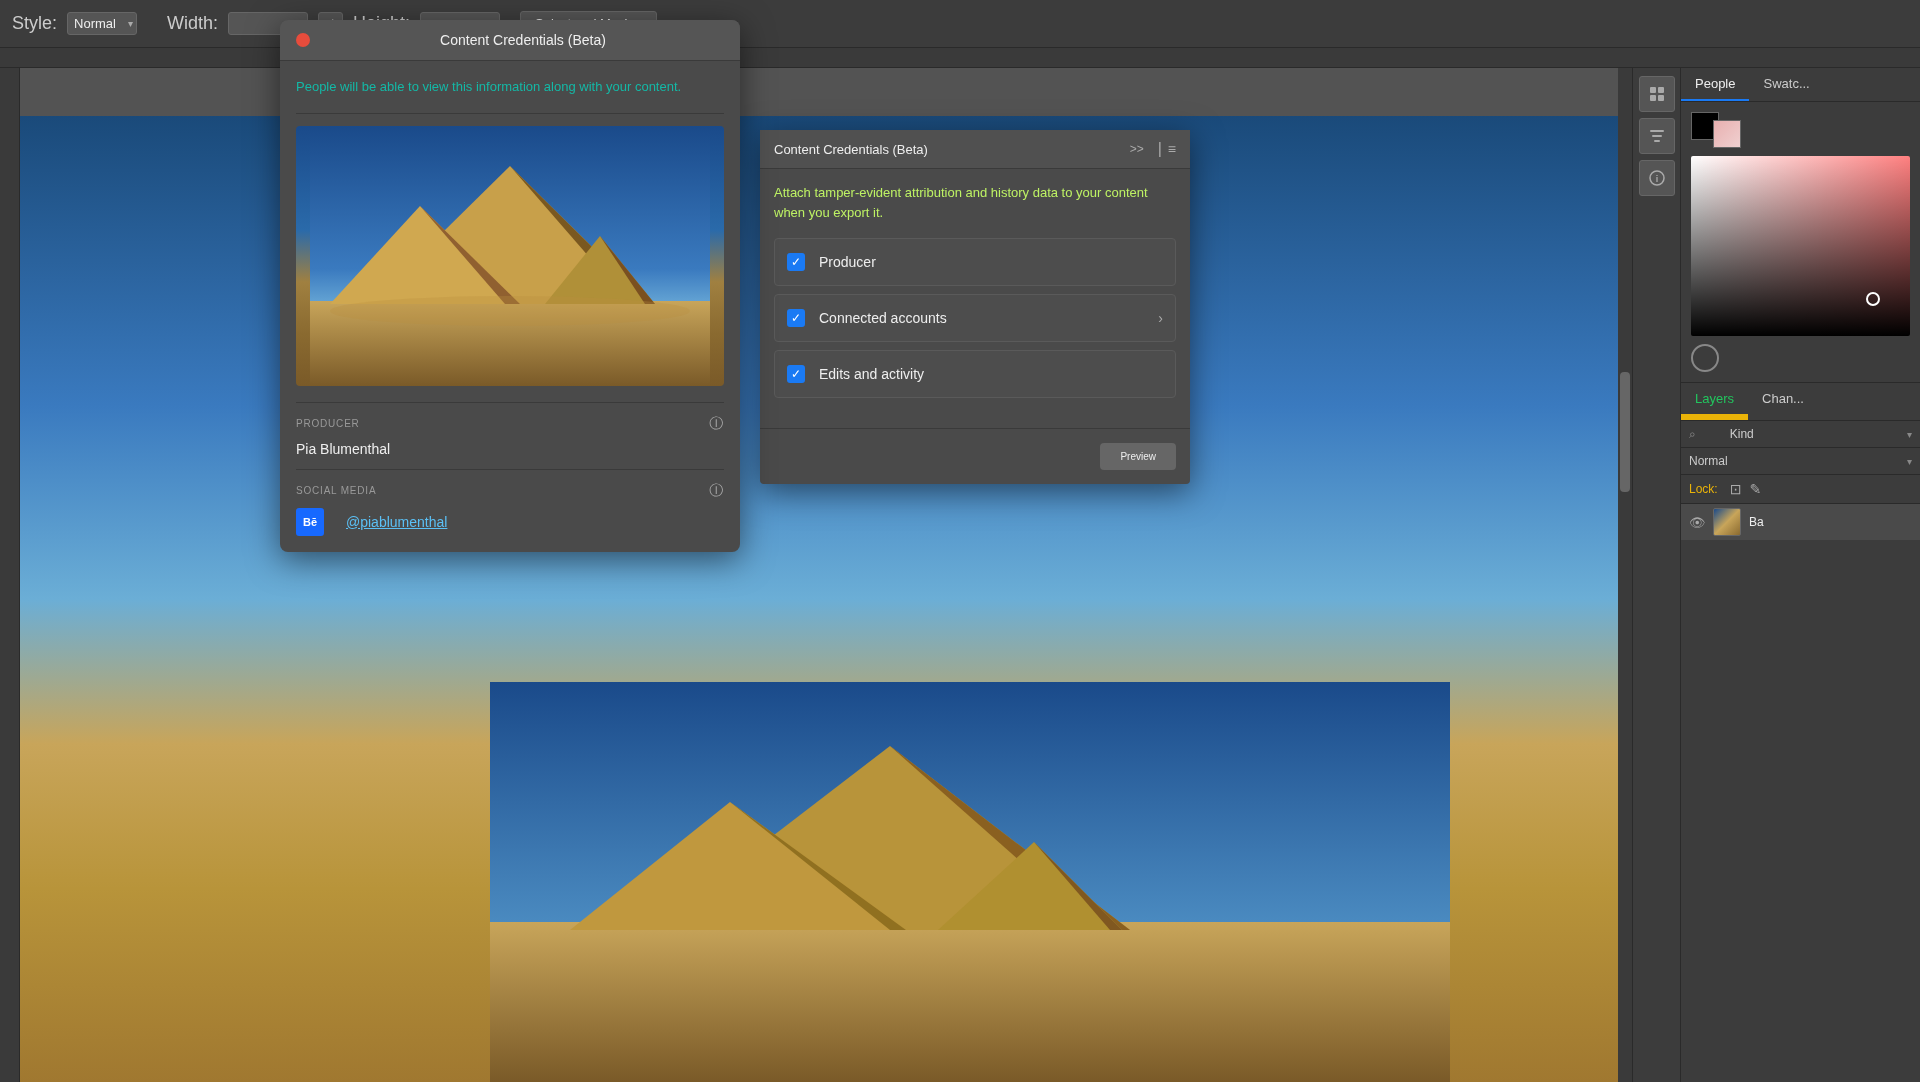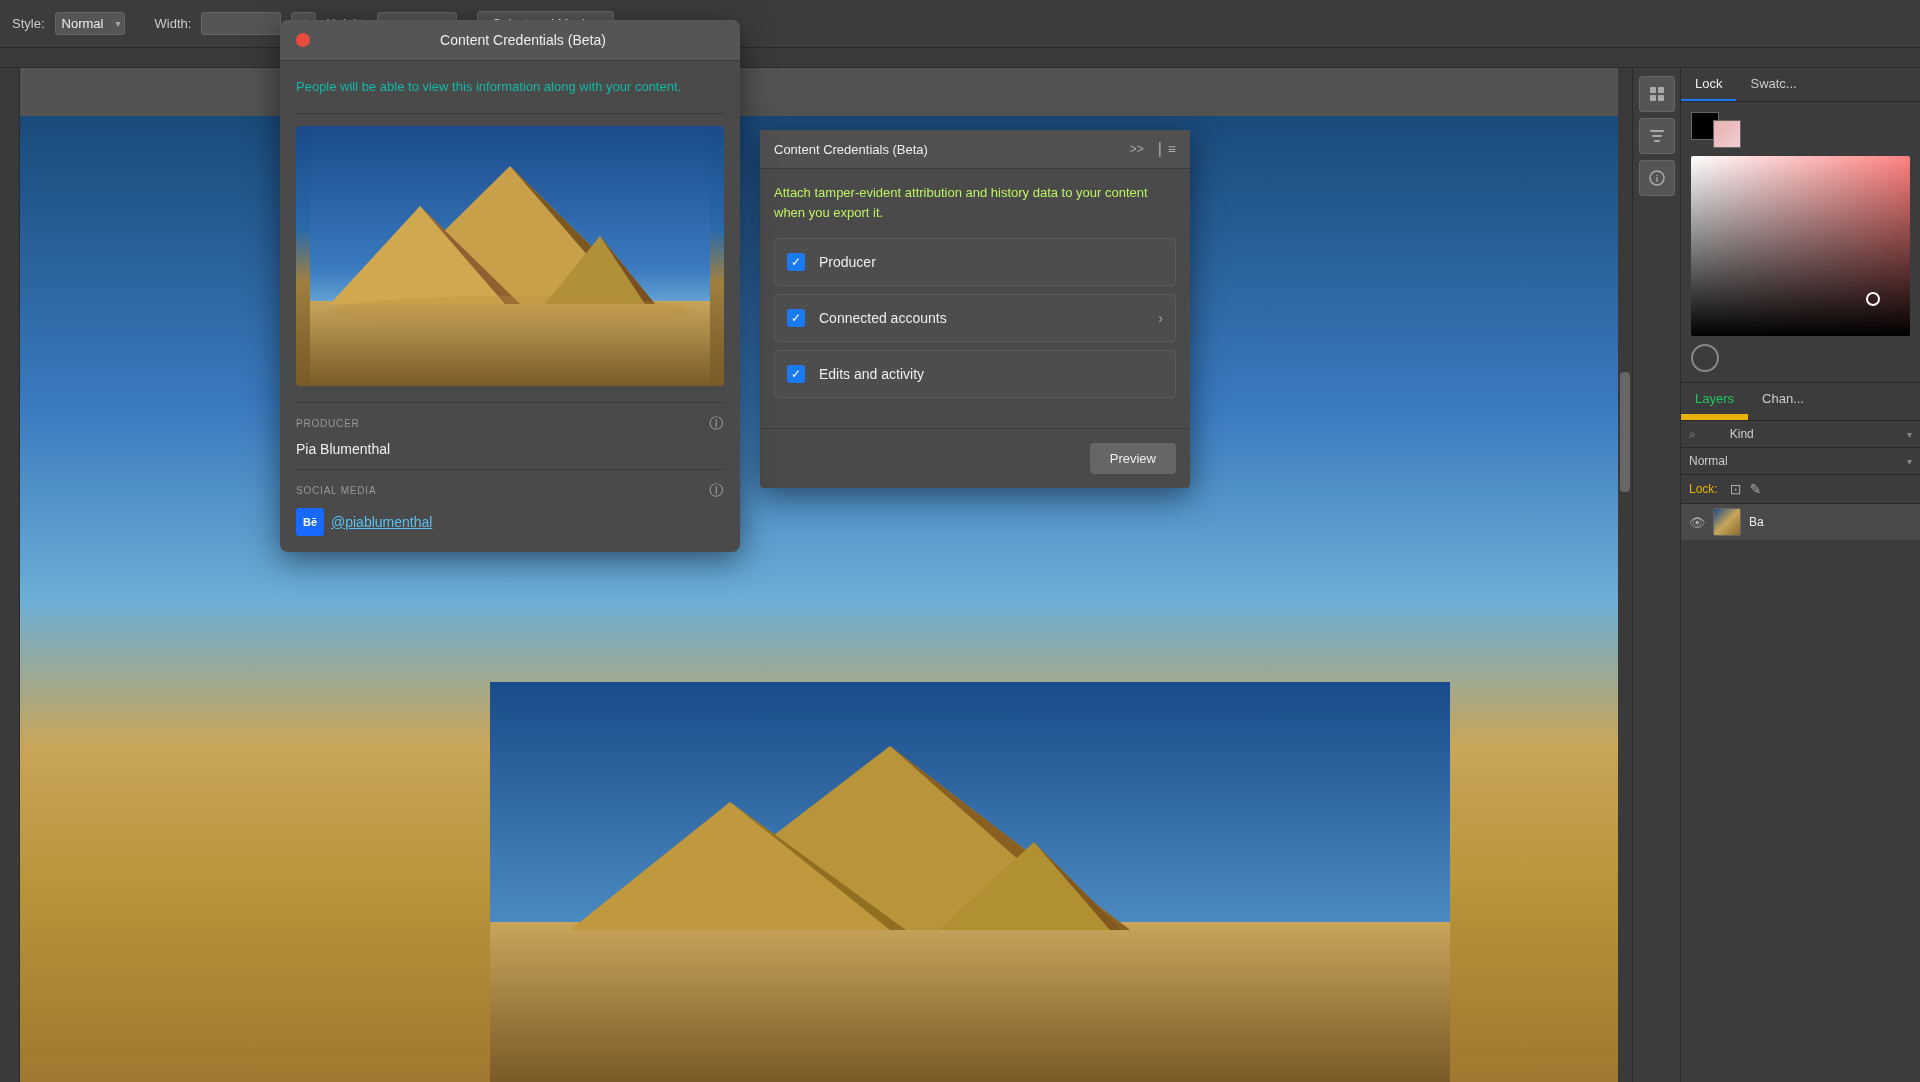--- a/index.html
+++ b/index.html
@@ -20,21 +20,21 @@
       background: #3c3c3c;
       display: flex;
       align-items: center;
       padding: 0 12px;
       gap: 10px;
       z-index: 10;
       border-bottom: 1px solid #2a2a2a;
     }
     .toolbar-label {
       color: #ccc;
-      font-size: 13px;
+      font-size: 18px;
     }
     .toolbar-select {
       background: #555;
       color: #eee;
       border: 1px solid #666;
       border-radius: 3px;
       padding: 3px 20px 3px 6px;
       font-size: 13px;
       cursor: pointer;
       appearance: none;
@@ -207,21 +207,21 @@
       justify-content: space-between;
     }
     .cc-section-value {
       color: #eee;
       font-size: 14px;
       margin-bottom: 4px;
     }
     .cc-social-row {
       display: flex;
       align-items: center;
-      gap: 7px;
+      gap: 22px;
       margin-top: 8px;
     }
     .behance-icon {
       width: 28px;
       height: 28px;
       background: #1769ff;
       color: white;
       font-size: 11px;
       font-weight: bold;
       display: flex;
@@ -322,21 +322,21 @@
       justify-content: flex-end;
       border-top: 1px solid #3a3a3a;
       margin-top: 8px;
     }
     .preview-btn {
       background: #666;
       color: #eee;
       border: none;
       border-radius: 4px;
       padding: 8px 20px;
-      font-size: 13px;
+      font-size: 10px;
       cursor: pointer;
     }
 
     
     .right-panels {
       position: absolute;
       top: 68px;
       right: 0;
       width: 240px;
       bottom: 0;
@@ -730,21 +730,21 @@
       <circle cx="9" cy="9" r="7" fill="none" stroke="#aaa" stroke-width="1.5"></circle>
       <text x="9" y="13" text-anchor="middle" font-size="9" fill="#aaa" font-weight="bold">i</text>
     </svg>
   </div>
 </div>
 
 <div class="right-panels">
 
   <div class="right-panel-section">
     <div class="panel-tabs">
-      <div class="panel-tab active">Lock</div>
+      <div class="panel-tab active">People</div>
       <div class="panel-tab">Swatc...</div>
     </div>
     <div class="color-swatch-area">
 
       <div style="display:flex;gap:6px;margin-bottom:8px;align-items:flex-start;">
         <div style="width:28px;height:28px;background:#000;border:1px solid #666;cursor:pointer;"></div>
         <div style="width:28px;height:28px;background:linear-gradient(135deg,#e8b0b0,#f0d0d0);border:1px solid #666;cursor:pointer;margin-top:8px;margin-left:-12px;"></div>
       </div>
 
       <div class="color-picker-gradient">

